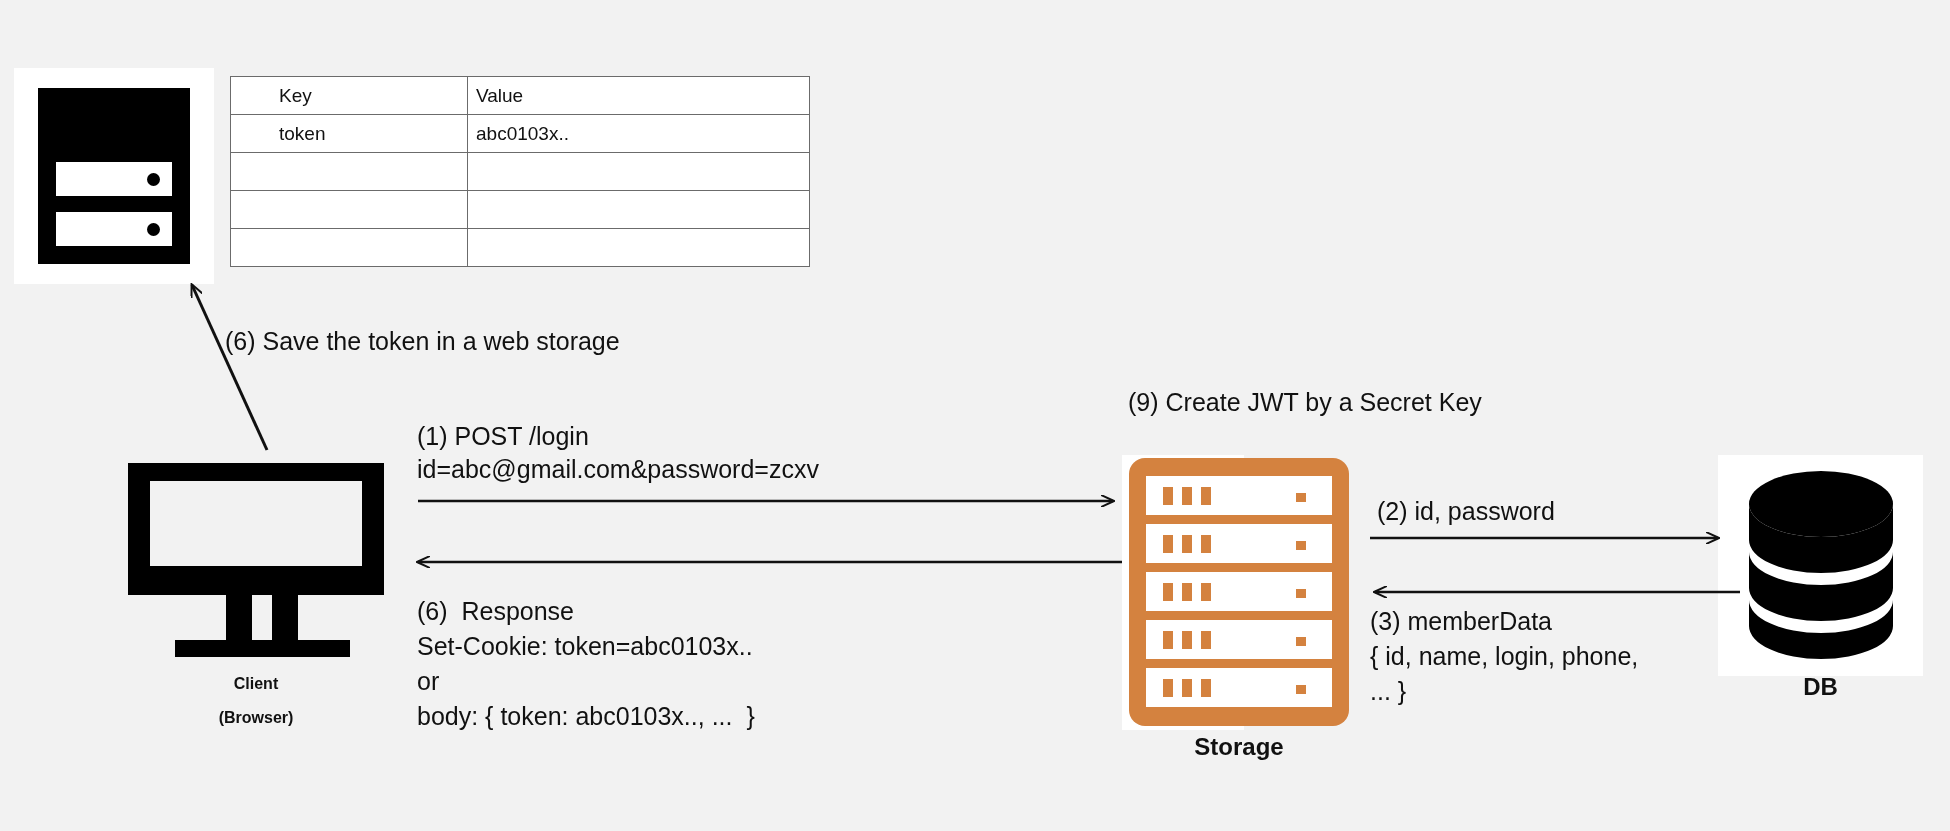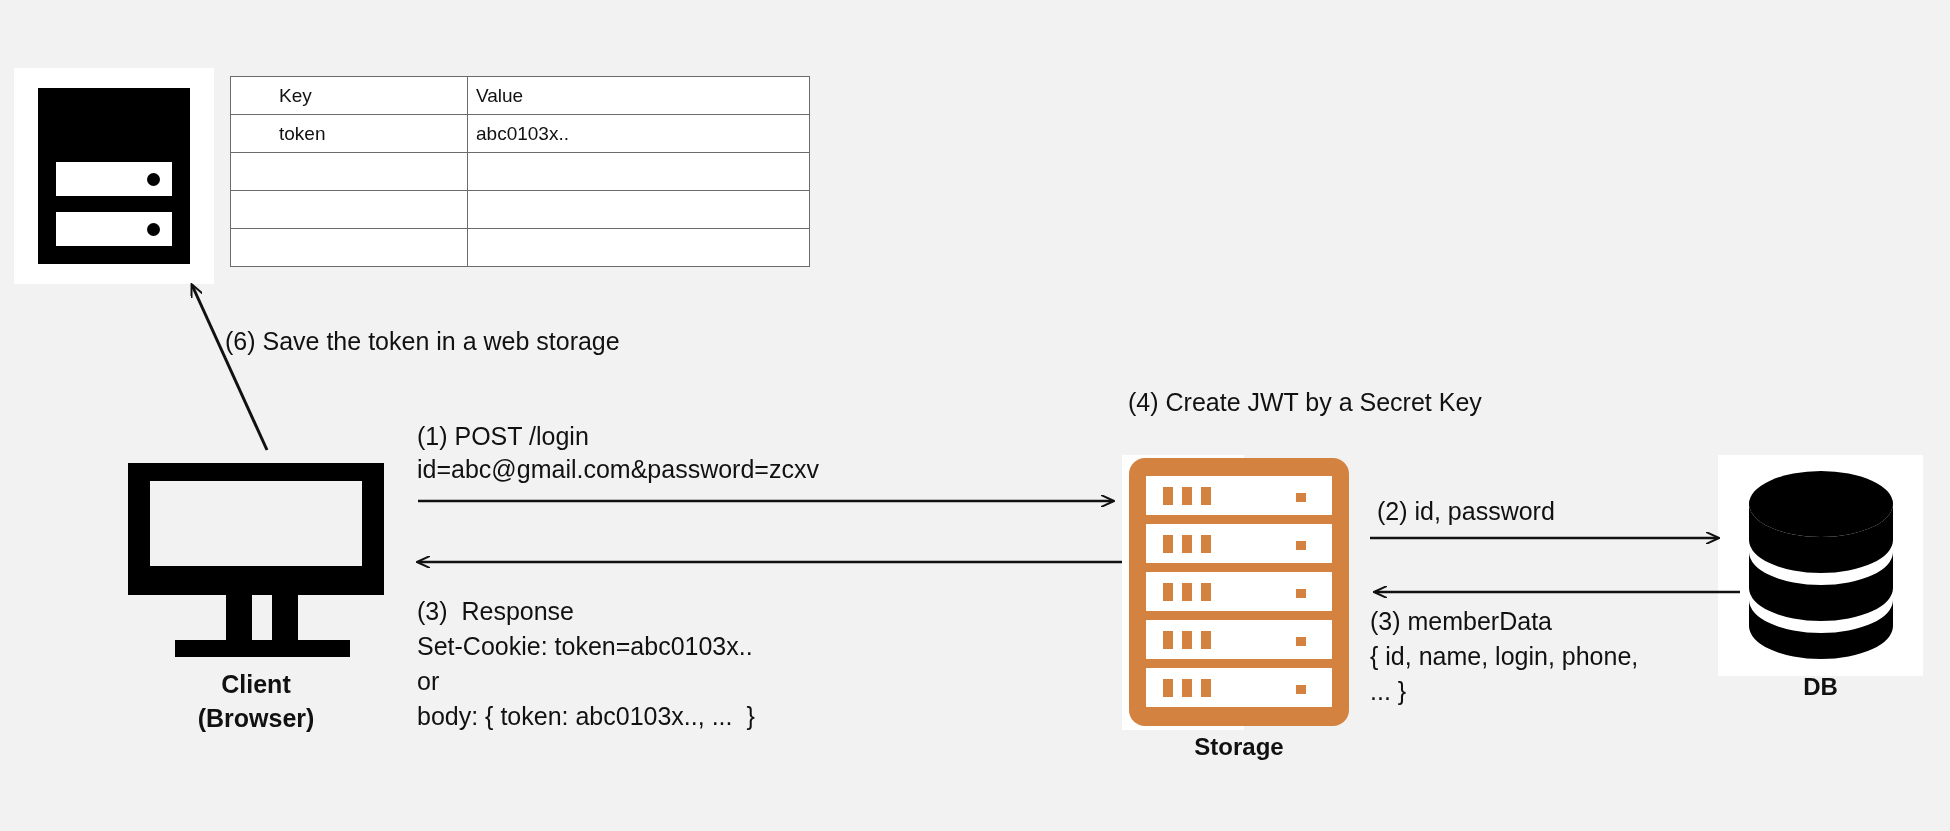--- a/index.html
+++ b/index.html
@@ -111,21 +111,21 @@
     width: 26px; height: 45px; background: #000000;
   }
   #monitor-base {
     position: absolute; left: 47px; top: 177px;
     width: 175px; height: 17px; background: #000000;
   }
   #client-label {
     position: absolute; left: 0; top: 204px;
     width: 256px;
     text-align: center;
-    font-size: 25px;
+    font-size: 16px;
     font-weight: bold;
     line-height: 34px;
   }
 
   
   #server-box {
     left: 1122px; top: 455px;
     width: 122px; height: 275px;
     background: #ffffff;
   }
@@ -234,26 +234,26 @@
       </tr>
       <tr>
         <td class="col-key"></td>
         <td class="col-val"></td>
       </tr>
     </tbody>
   </table>
 
   <div class="abs dtext" style="left:225px; top:325px;">(6) Save the token in a web storage</div>
 
-  <div class="abs dtext" style="left:1128px; top:386px;">(4) Create JWT by a Secret Key</div>
+  <div class="abs dtext" style="left:1128px; top:386px;">(9) Create JWT by a Secret Key</div>
 
   <div class="abs dtext" style="left:417px; top:420px;">(1) POST /login</div>
   <div class="abs dtext" style="left:417px; top:453px;">id=abc@gmail.com&amp;password=zcxv</div>
 
-  <div class="abs dtext" style="left:417px; top:595px;">(3)  Response</div>
+  <div class="abs dtext" style="left:417px; top:595px;">(6)  Response</div>
   <div class="abs dtext" style="left:417px; top:630px;">Set-Cookie: token=abc0103x..</div>
   <div class="abs dtext" style="left:417px; top:665px;">or</div>
   <div class="abs dtext" style="left:417px; top:700px;">body: { token: abc0103x.., ...  }</div>
 
   <div class="abs dtext" style="left:1377px; top:495px;">(2) id, password</div>
 
   <div class="abs dtext" style="left:1370px; top:605px;">(3) memberData</div>
   <div class="abs dtext" style="left:1370px; top:640px;">{ id, name, login, phone,</div>
   <div class="abs dtext" style="left:1370px; top:675px;">... }</div>
 

